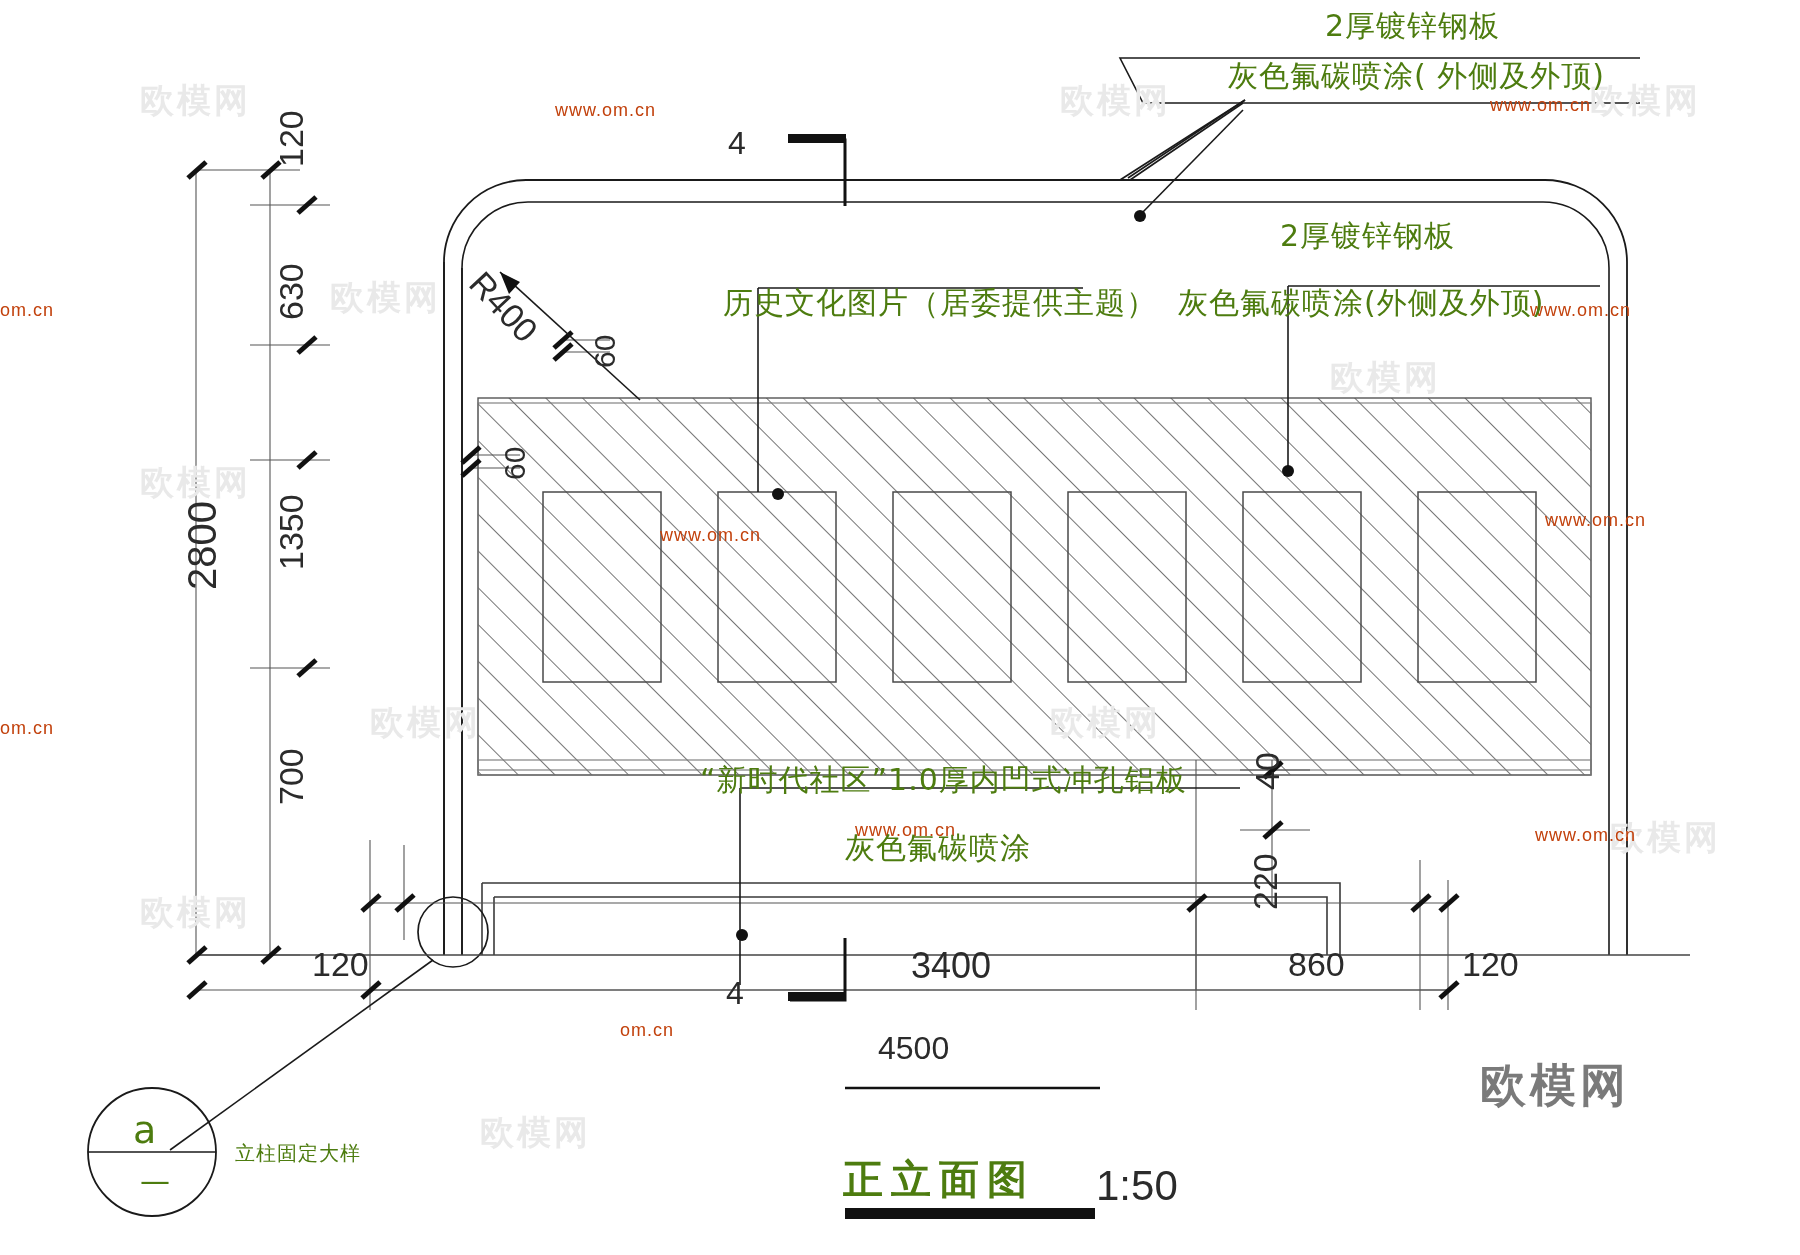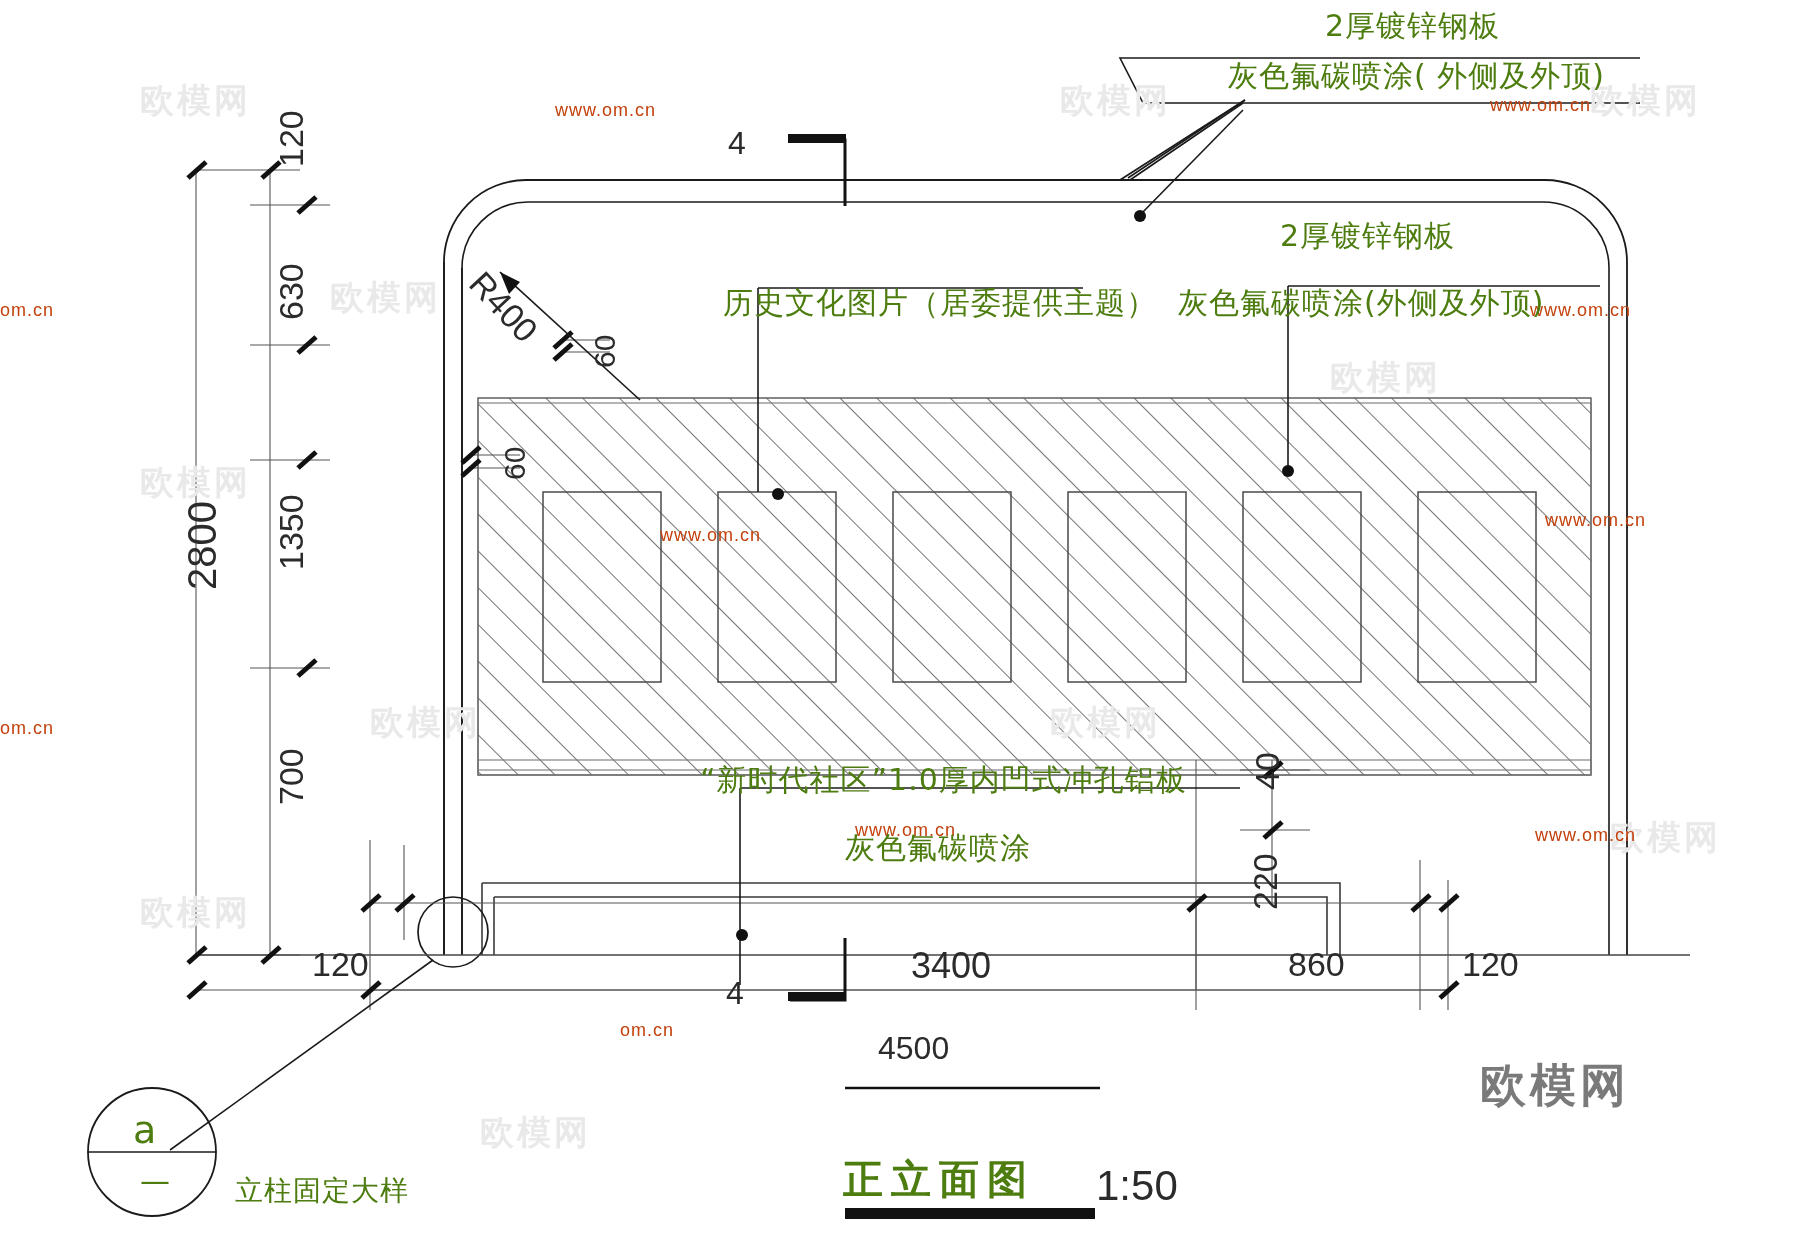--- a/index.html
+++ b/index.html
@@ -243,20 +243,20 @@
   <div class="txt dim vert" style="left:1248px;top:790px;font-size:34px;transform:rotate(-90deg);">40</div>
 
   <div class="txt dim vert" style="left:1246px;top:910px;font-size:34px;transform:rotate(-90deg);">220</div>
 
   <div class="txt dim" style="left:312px;top:945px;font-size:34px;">120</div>
   <div class="txt dim" style="left:880px;top:945px;font-size:36px;margin-left:31px;">3400</div>
   <div class="txt dim" style="left:1288px;top:945px;font-size:34px;">860</div>
   <div class="txt dim" style="left:1462px;top:945px;font-size:34px;">120</div>
   <div class="txt dim" style="left:878px;top:1030px;font-size:32px;">4500</div>
 
-  <div class="txt cn" style="left:235px;top:1172px;font-size:28px;letter-spacing:1px;">立柱固定大样</div>
+  <div class="txt cn" style="left:235px;top:1140px;font-size:20px;letter-spacing:1px;">立柱固定大样</div>
   <div class="txt cn" style="left:133px;top:1108px;font-size:38px;">a</div>
   <div class="txt cn" style="left:140px;top:1163px;font-size:30px;">—</div>
 
   <div class="txt cn" style="left:843px;top:1152px;font-size:40px;font-weight:600;letter-spacing:8px;">正立面图</div>
   <div class="txt dim" style="left:1096px;top:1162px;font-size:42px;">1:50</div>
 
 </div>
 
 </body></html>

